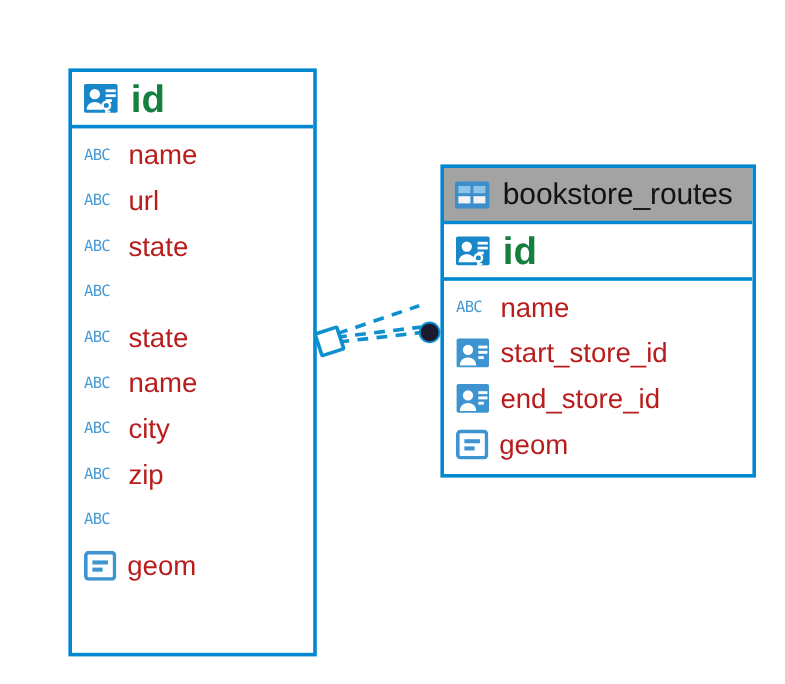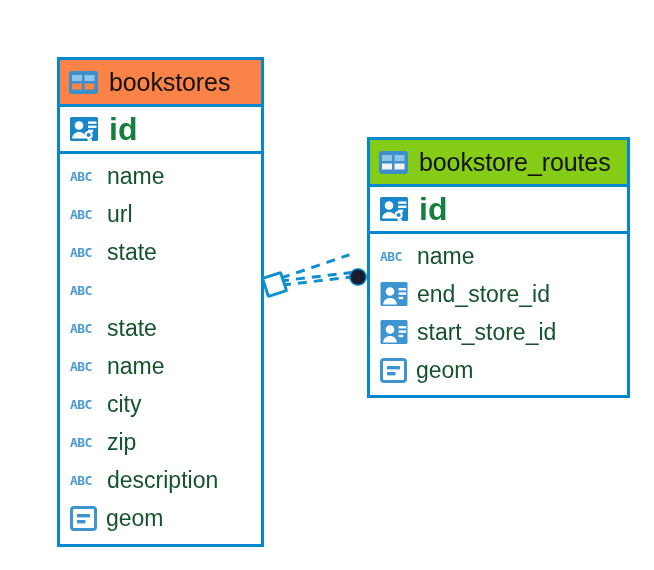--- a/index.html
+++ b/index.html
@@ -34,21 +34,21 @@
 
   .entity-header {
     display: flex;
     align-items: center;
     box-sizing: border-box;
     height: 47px;
     padding-left: 9px;
     border-bottom: 3px solid #0288d1;
   }
   .entity-header.accent   { background: #fb8347; }
-  .entity-header.neutral  { background: #84cc16; }
+  .entity-header.neutral  { background: #a3a3a3; }
 
   .entity-title {
     font-size: 25px;
     color: #121212;
     margin-left: 11px;
     white-space: nowrap;
     letter-spacing: -0.1px;
   }
 
   .pk-row {
@@ -73,21 +73,21 @@
   }
   .field-row {
     display: flex;
     align-items: center;
     box-sizing: border-box;
     height: 38px;
     padding-left: 10px;
   }
   .field-label {
     font-size: 23px;
-    color: #14532d;
+    color: #b91c1c;
     margin-left: 9px;
     white-space: nowrap;
     line-height: 1;
   }
 
   
   .icon {
     display: inline-flex;
     align-items: center;
     justify-content: center;
@@ -101,21 +101,21 @@
 
   
   .icon-abc {
     width: 28px;
     height: 18px;
     display: inline-flex;
     align-items: center;
     justify-content: flex-start;
     font-family: "DejaVu Sans Mono", monospace;
     font-size: 13px;
-    font-weight: bold;
+    font-weight: normal;
     letter-spacing: -0.6px;
     color: #4a9bd4;
     line-height: 1;
   }
 
   
   #connector {
     position: absolute;
     left: 0; top: 0;
     width: 654px;
@@ -123,32 +123,20 @@
     pointer-events: none;
   }
 </style>
 </head>
 <body>
 
 <div id="canvas">
 
   <div class="entity" id="entity-0" style="left:57px; top:57px; width:207px; height:490px;">
 
-    <div class="entity-header accent">
-      <span class="icon icon-table">
-        <svg viewBox="0 0 29 23" width="29" height="23" xmlns="http://www.w3.org/2000/svg">
-          <rect x="0" y="0" width="29" height="23" rx="3" fill="#3d8fcc"></rect>
-          <rect x="3" y="4" width="10" height="6" fill="#8ec4e8"></rect>
-          <rect x="15.5" y="4" width="10" height="6" fill="#8ec4e8"></rect>
-          <rect x="3" y="12.5" width="10" height="6" fill="#fb8347"></rect>
-          <rect x="15.5" y="12.5" width="10" height="6" fill="#fb8347"></rect>
-        </svg>
-      </span>
-      <span class="entity-title">bookstores</span>
-    </div>
 
     <div class="pk-row">
       <span class="icon icon-key">
         <svg viewBox="0 0 30 30" width="30" height="30" xmlns="http://www.w3.org/2000/svg">
           <rect x="1" y="3" width="28" height="24" rx="1.5" fill="#1787c9"></rect>
           <circle cx="10" cy="11.5" r="4.3" fill="#ffffff"></circle>
           <path d="M3.2 24.5c0-4.2 3.1-6.6 6.8-6.6s6.8 2.4 6.8 6.6z" fill="#ffffff"></path>
           <rect x="19" y="7.5" width="8.5" height="2.3" fill="#ffffff"></rect>
           <rect x="19" y="11.6" width="8.5" height="2.3" fill="#ffffff"></rect>
           <rect x="19" y="15.7" width="5.2" height="2.3" fill="#ffffff"></rect>
@@ -188,21 +176,20 @@
         <div class="field-row">
           <span class="icon icon-abc">ABC</span>
           <span class="field-label">city</span>
         </div>
         <div class="field-row">
           <span class="icon icon-abc">ABC</span>
           <span class="field-label">zip</span>
         </div>
         <div class="field-row">
           <span class="icon icon-abc">ABC</span>
-          <span class="field-label">description</span>
         </div>
         <div class="field-row">
           <span class="icon icon-geom">
             <svg viewBox="0 0 27 25" width="27" height="25" xmlns="http://www.w3.org/2000/svg">
               <rect x="1.5" y="1.5" width="24" height="22" rx="2.5" fill="#ffffff" stroke="#3d94d1" stroke-width="3"></rect>
               <rect x="7" y="8" width="13" height="3.4" fill="#3d94d1"></rect>
               <rect x="7" y="14" width="8.5" height="3.4" fill="#3d94d1"></rect>
             </svg>
           </span>
           <span class="field-label">geom</span>
@@ -252,34 +239,34 @@
           <span class="icon icon-fk">
             <svg viewBox="0 0 28 26" width="28" height="26" xmlns="http://www.w3.org/2000/svg">
               <rect x="0.5" y="1" width="27" height="24" rx="1.5" fill="#3d94d1"></rect>
               <circle cx="10" cy="10.5" r="4.3" fill="#ffffff"></circle>
               <path d="M3.2 23.5c0-4.2 3.1-6.6 6.8-6.6s6.8 2.4 6.8 6.6z" fill="#ffffff"></path>
               <rect x="18.6" y="7" width="7.6" height="2.4" fill="#ffffff"></rect>
               <rect x="18.6" y="11.4" width="7.6" height="2.4" fill="#ffffff"></rect>
               <rect x="18.6" y="15.8" width="4.6" height="2.4" fill="#ffffff"></rect>
             </svg>
           </span>
-          <span class="field-label">end_store_id</span>
+          <span class="field-label">start_store_id</span>
         </div>
         <div class="field-row">
           <span class="icon icon-fk">
             <svg viewBox="0 0 28 26" width="28" height="26" xmlns="http://www.w3.org/2000/svg">
               <rect x="0.5" y="1" width="27" height="24" rx="1.5" fill="#3d94d1"></rect>
               <circle cx="10" cy="10.5" r="4.3" fill="#ffffff"></circle>
               <path d="M3.2 23.5c0-4.2 3.1-6.6 6.8-6.6s6.8 2.4 6.8 6.6z" fill="#ffffff"></path>
               <rect x="18.6" y="7" width="7.6" height="2.4" fill="#ffffff"></rect>
               <rect x="18.6" y="11.4" width="7.6" height="2.4" fill="#ffffff"></rect>
               <rect x="18.6" y="15.8" width="4.6" height="2.4" fill="#ffffff"></rect>
             </svg>
           </span>
-          <span class="field-label">start_store_id</span>
+          <span class="field-label">end_store_id</span>
         </div>
         <div class="field-row">
           <span class="icon icon-geom">
             <svg viewBox="0 0 27 25" width="27" height="25" xmlns="http://www.w3.org/2000/svg">
               <rect x="1.5" y="1.5" width="24" height="22" rx="2.5" fill="#ffffff" stroke="#3d94d1" stroke-width="3"></rect>
               <rect x="7" y="8" width="13" height="3.4" fill="#3d94d1"></rect>
               <rect x="7" y="14" width="8.5" height="3.4" fill="#3d94d1"></rect>
             </svg>
           </span>
           <span class="field-label">geom</span>

